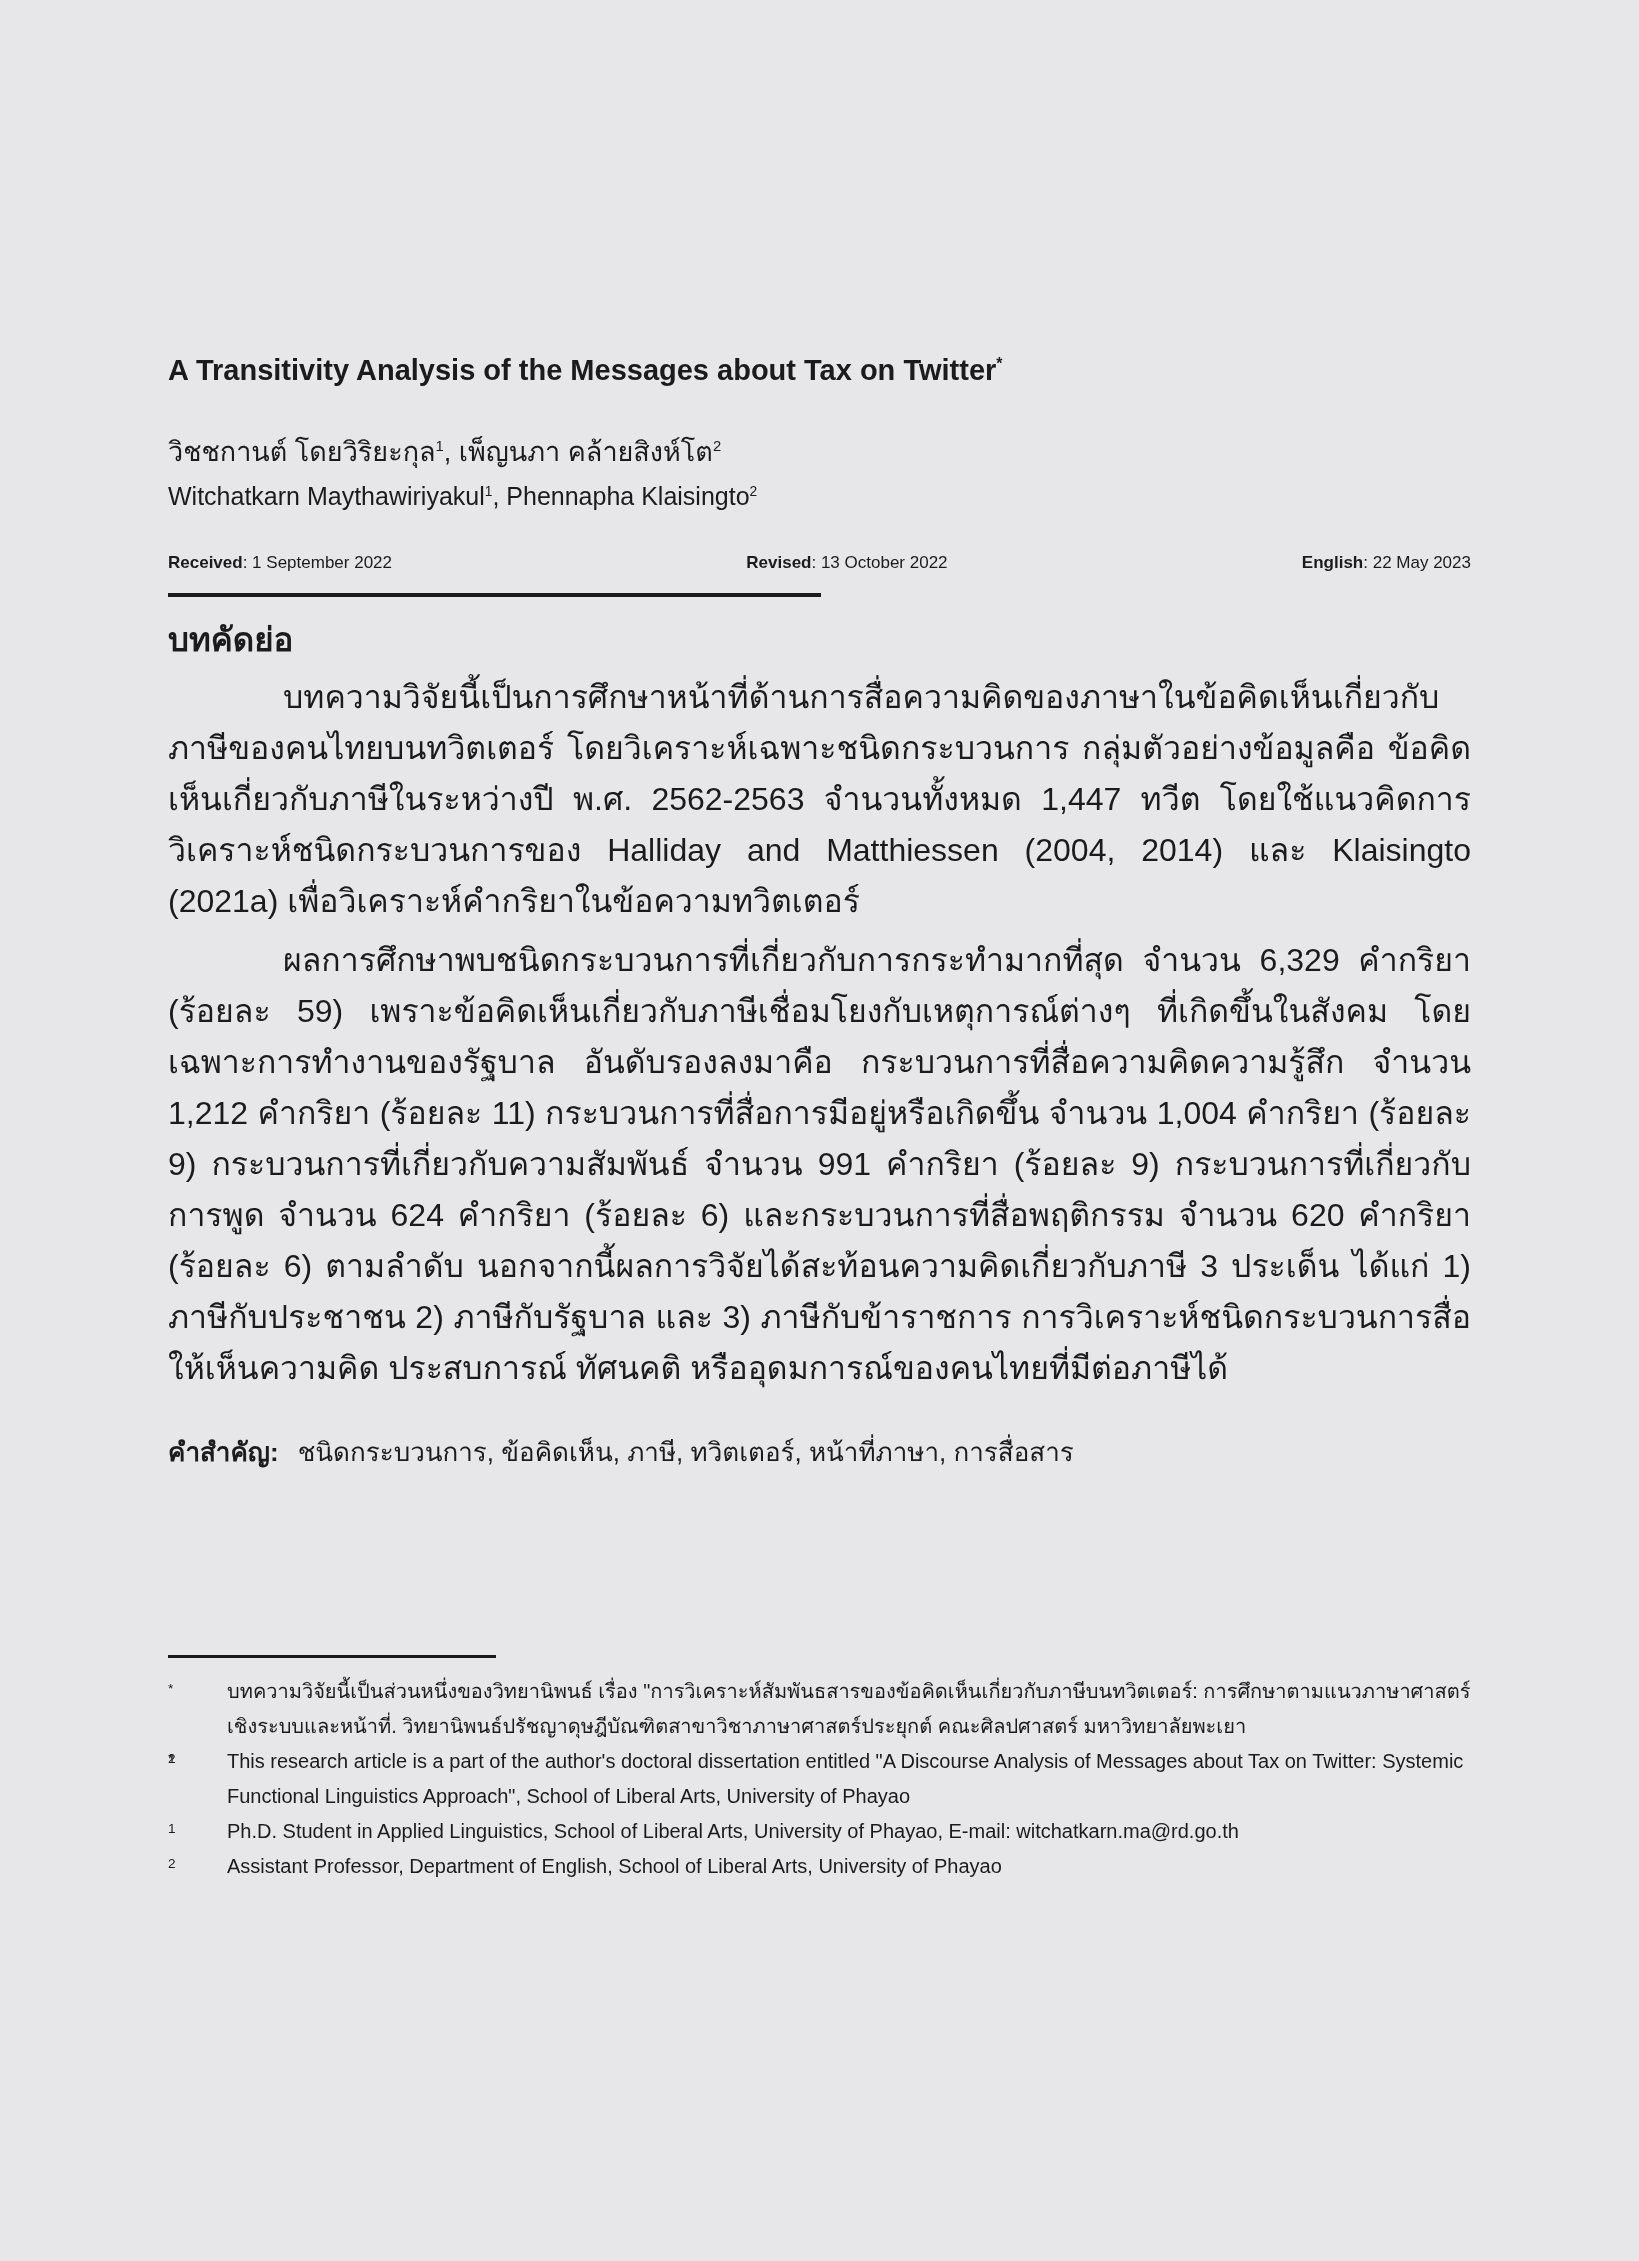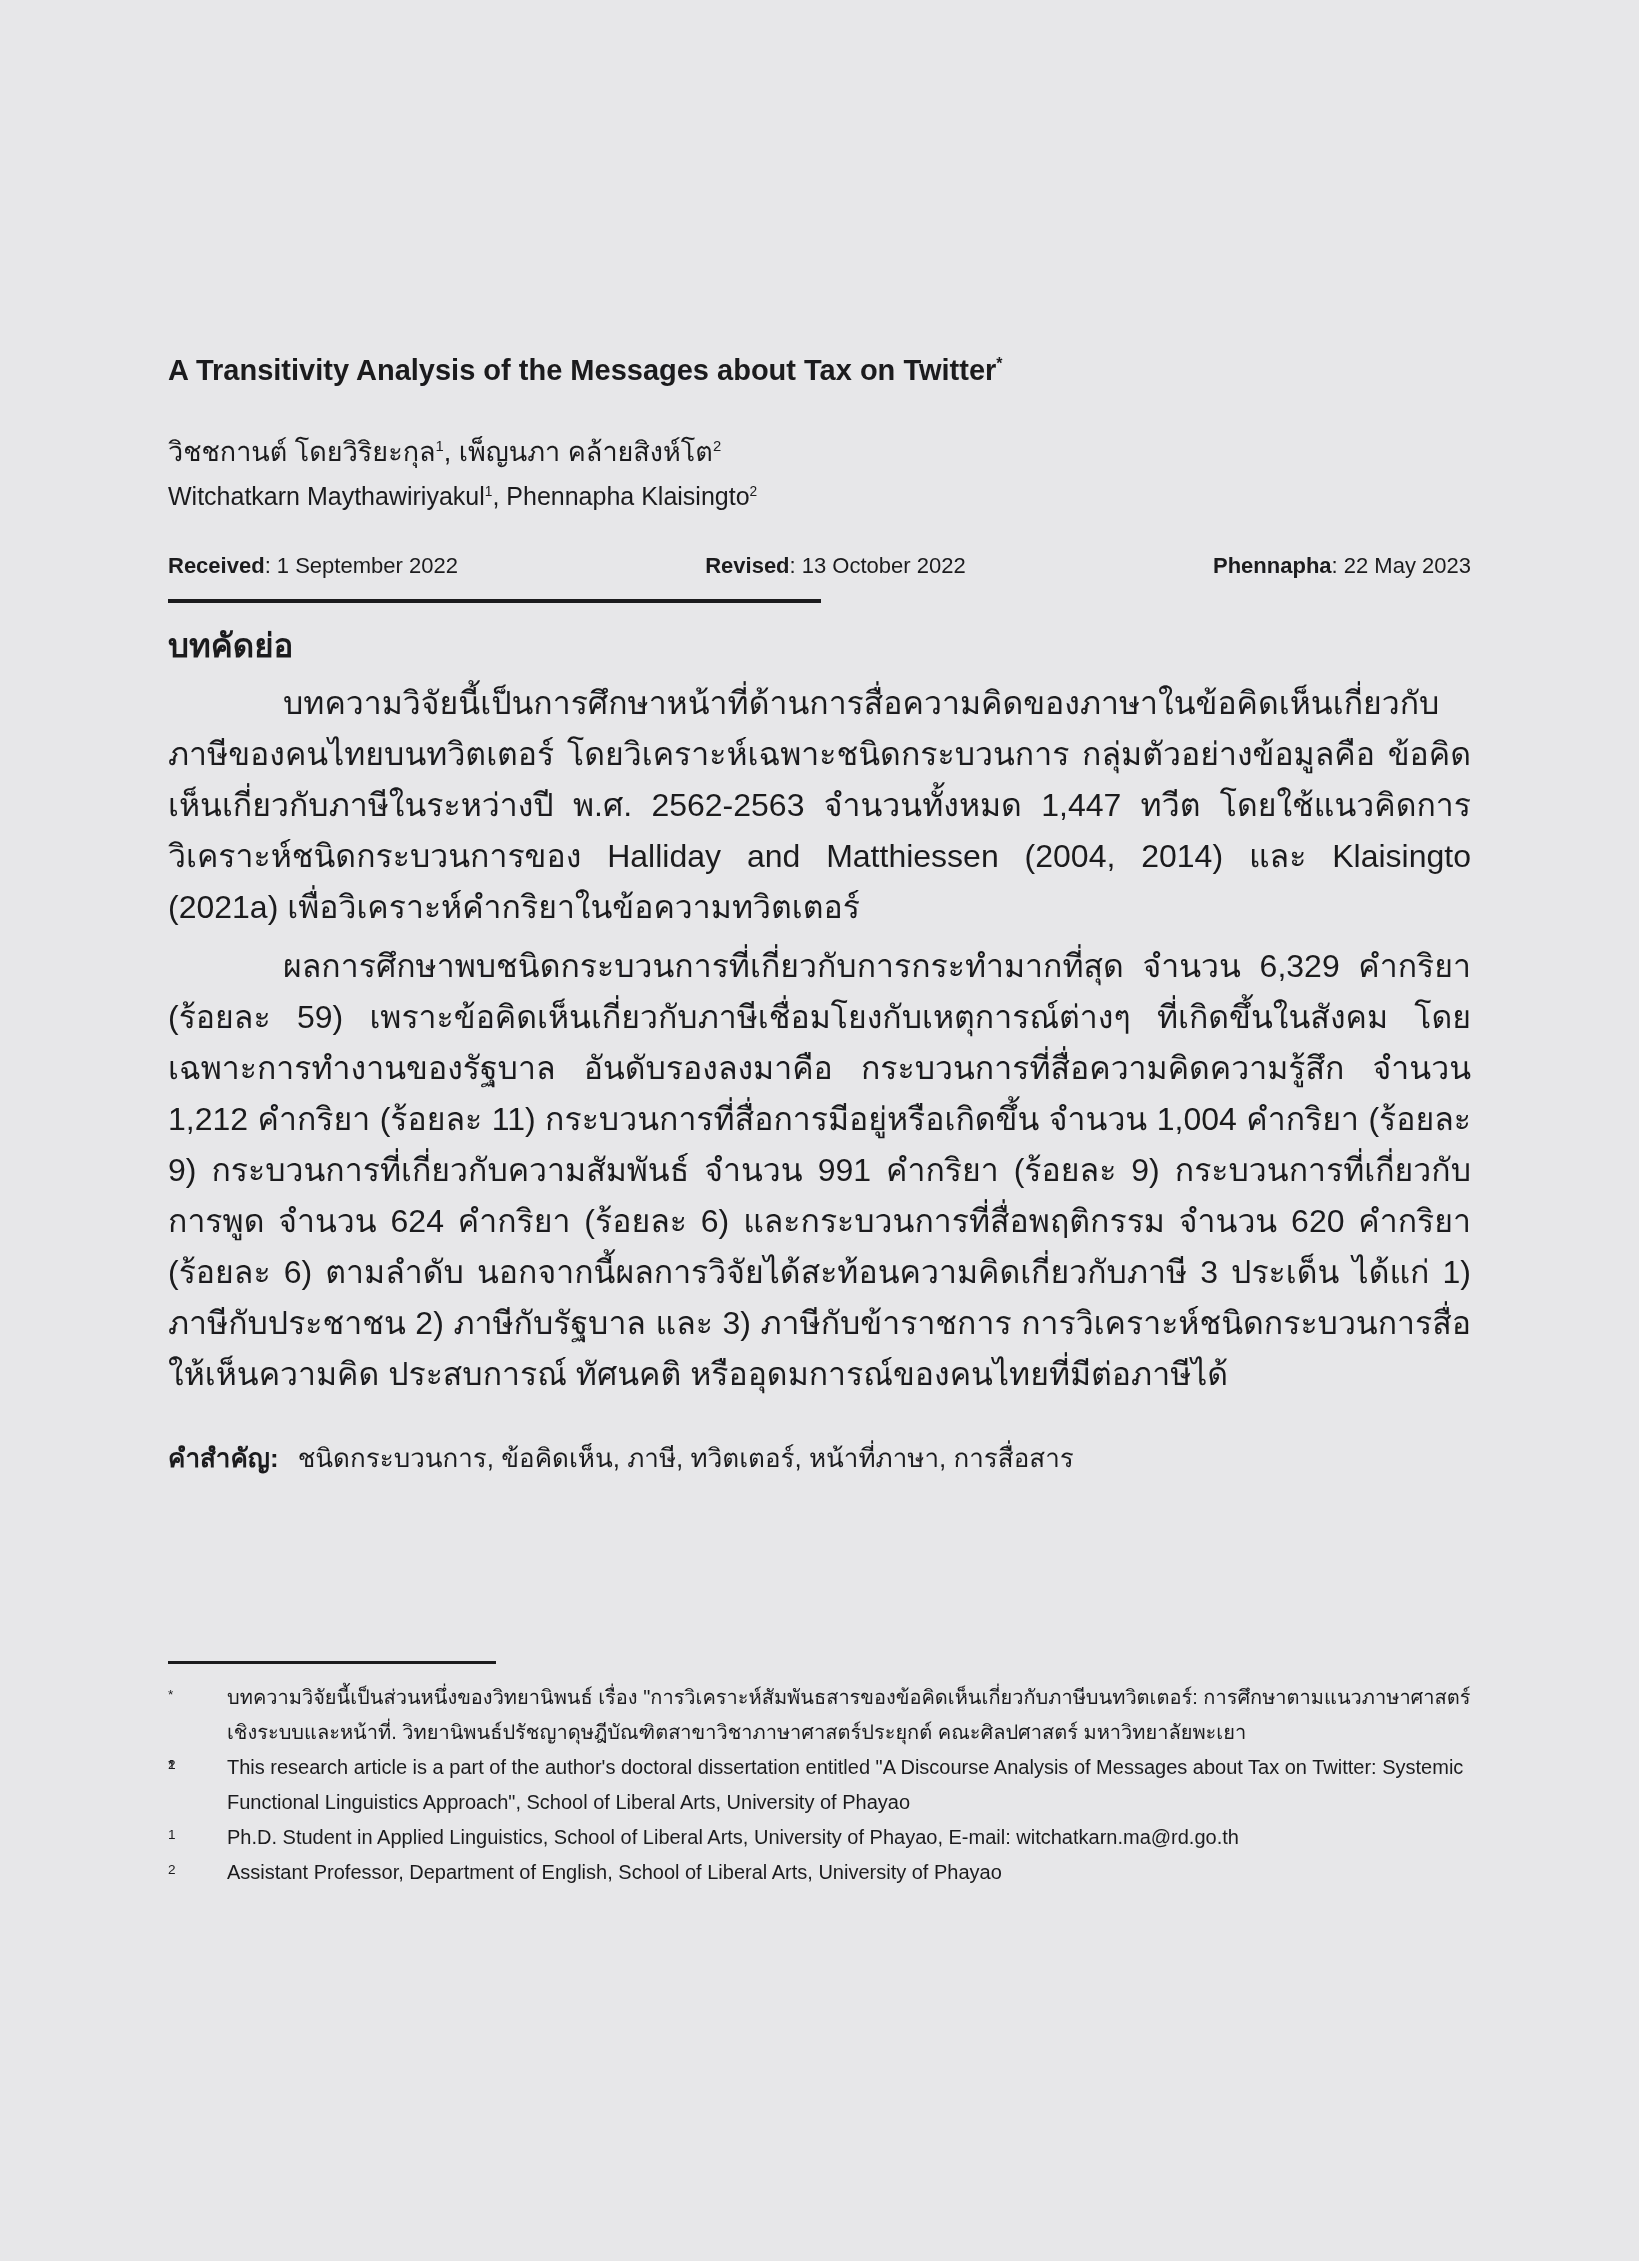--- a/index.html
+++ b/index.html
@@ -14,21 +14,21 @@
   .content { padding: 337px 168px 0 168px; }
 
   .title-thai { margin: 0; font-size: 35px; font-weight: 700; line-height: 1.25; }
   .title-en   { margin: 15.4px 0 0; font-size: 29px; font-weight: 700; line-height: 1.25; }
   sup.note-sup { font-size: 55%; vertical-align: super; line-height: 0; }
 
   .authors-thai { margin: 46px 0 0; font-size: 27px; line-height: 1.3; }
   .authors-en   { margin: 10px 0 0; font-size: 25px; line-height: 1.3; }
   .authors-thai sup, .authors-en sup { font-size: 55%; vertical-align: super; line-height: 0; }
 
-  .dates { margin: 41px 0 0; font-size: 22px; display: flex; justify-content: space-between; }
+  .dates { margin: 41px 0 0; font-size: 17px; display: flex; justify-content: space-between; }
   .dates b { font-weight: 700; }
 
   .divider-top  { margin: 20px 0 0; width: 653px; border: none; border-top: 4.1px solid #1b1b1d; }
   .divider-foot { margin: 0; width: 328px; border: none; border-top: 3.6px solid #1b1b1d; }
 
   .abstract-heading { margin: 22px 0 12px; font-size: 33px; font-weight: 700; line-height: 1.25; }
 
   .para {
     margin: 11.8px 0 0; font-size: 32px; line-height: 51px;
     text-align: justify; text-indent: 115px;
@@ -56,21 +56,21 @@
 
     <h2 class="title-en"><span>A Transitivity Analysis of the Messages about Tax on Twitter</span><sup class="note-sup">*</sup></h2>
 
     <p class="authors-thai"><span>วิชชกานต์ โดยวิริยะกุล</span><sup>1</sup><span>, เพ็ญนภา คล้ายสิงห์โต</span><sup>2</sup></p>
 
     <p class="authors-en"><span>Witchatkarn Maythawiriyakul</span><sup>1</sup><span>, Phennapha Klaisingto</span><sup>2</sup></p>
 
     <div class="dates">
       <span><b>Received</b><span>: 1 September 2022</span></span>
       <span><b>Revised</b><span>: 13 October 2022</span></span>
-      <span><b>Phennapha</b><span>: 22 May 2023</span></span>
+      <span><b>English</b><span>: 22 May 2023</span></span>
     </div>
 
     <hr class="divider-top">
 
     <h3 class="abstract-heading">บทคัดย่อ</h3>
 
     <p class="para">บทความวิจัยนี้เป็นการศึกษาหน้าที่ด้านการสื่อความคิดของภาษาในข้อคิดเห็นเกี่ยวกับภาษีของคนไทยบนทวิตเตอร์ โดยวิเคราะห์เฉพาะชนิดกระบวนการ กลุ่มตัวอย่างข้อมูลคือ ข้อคิดเห็นเกี่ยวกับภาษีในระหว่างปี พ.ศ. 2562-2563 จำนวนทั้งหมด 1,447 ทวีต โดยใช้แนวคิดการวิเคราะห์ชนิดกระบวนการของ Halliday and Matthiessen (2004, 2014) และ Klaisingto (2021a) เพื่อวิเคราะห์คำกริยาในข้อความทวิตเตอร์</p>
     <p class="para second">ผลการศึกษาพบชนิดกระบวนการที่เกี่ยวกับการกระทำมากที่สุด จำนวน 6,329 คำกริยา (ร้อยละ 59) เพราะข้อคิดเห็นเกี่ยวกับภาษีเชื่อมโยงกับเหตุการณ์ต่างๆ ที่เกิดขึ้นในสังคม โดยเฉพาะการทำงานของรัฐบาล อันดับรองลงมาคือ กระบวนการที่สื่อความคิดความรู้สึก จำนวน 1,212 คำกริยา (ร้อยละ 11) กระบวนการที่สื่อการมีอยู่หรือเกิดขึ้น จำนวน 1,004 คำกริยา (ร้อยละ 9) กระบวนการที่เกี่ยวกับความสัมพันธ์ จำนวน 991 คำกริยา (ร้อยละ 9) กระบวนการที่เกี่ยวกับการพูด จำนวน 624 คำกริยา (ร้อยละ 6) และกระบวนการที่สื่อพฤติกรรม จำนวน 620 คำกริยา (ร้อยละ 6) ตามลำดับ นอกจากนี้ผลการวิจัยได้สะท้อนความคิดเกี่ยวกับภาษี 3 ประเด็น ได้แก่ 1) ภาษีกับประชาชน 2) ภาษีกับรัฐบาล และ 3) ภาษีกับข้าราชการ การวิเคราะห์ชนิดกระบวนการสื่อให้เห็นความคิด ประสบการณ์ ทัศนคติ หรืออุดมการณ์ของคนไทยที่มีต่อภาษีได้</p>
 
     <p class="keywords"><span class="kw-label">คำสำคัญ:</span><span class="kw-value">ชนิดกระบวนการ, ข้อคิดเห็น, ภาษี, ทวิตเตอร์, หน้าที่ภาษา, การสื่อสาร</span></p>

